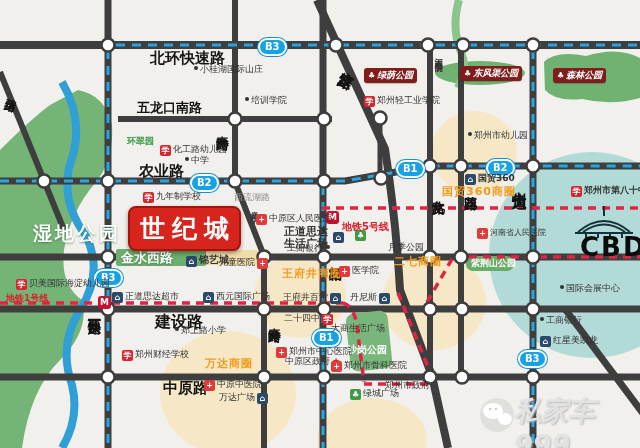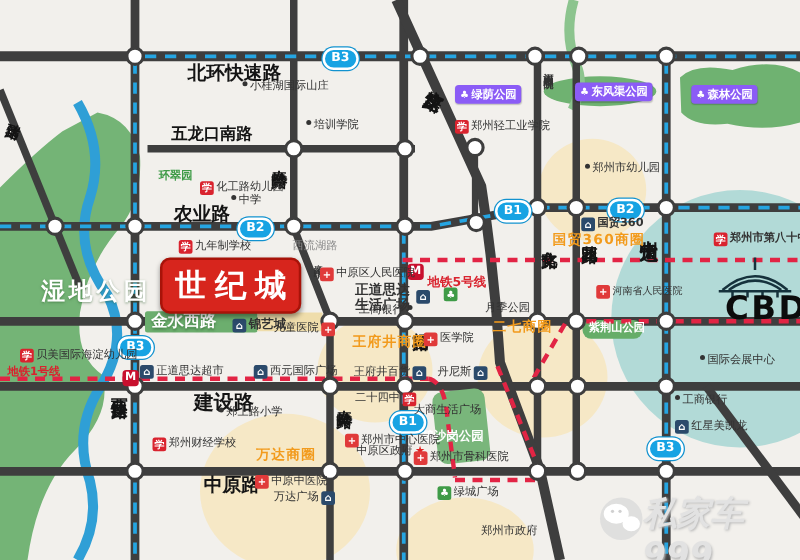--- a/index.html
+++ b/index.html
@@ -20,22 +20,22 @@
   .ic{display:inline-block;width:11px;height:11px;border-radius:2px;color:#fff;font-size:8px;
       line-height:11px;text-align:center;vertical-align:-1px;margin:0 2px 0 0;font-weight:bold;}
   .ic-after{margin:0 0 0 2px;}
   .ic-school{background:#d9232e;}
   .ic-hosp{background:#e03a3a;}
   .ic-park{background:#3f9b47;}
   .ic-shop{background:#2b4a6b;}
   .ic-metro{background:#c8102e;position:absolute;width:13px;height:13px;line-height:13px;font-size:9px;border-radius:3px;}
   .dot{display:inline-block;width:4px;height:4px;border-radius:50%;background:#333;vertical-align:2px;margin-right:2px;}
   .star{color:#e02222;font-size:9px;margin-left:2px;}
-  .gbadge{position:absolute;background:#8b5cf6;color:#fff;border-radius:3px;padding:1px 4px;
-          font-size:9px;font-weight:bold;white-space:nowrap;box-shadow:0 1px 1px rgba(0,0,0,.2);}
+  .gbadge{position:absolute;background:#7f1d1d;color:#fff;border-radius:3px;padding:1px 4px;
+          font-size:9px;font-weight:bold;white-space:nowrap;box-shadow:0 1px 1px rgba(0,0,0,.2);font-style:italic;}
   .gbadge .tree{font-size:8px;margin-right:2px;}
   .brt{position:absolute;background:#17a3e3;color:#fff;border:2px solid #fff;border-radius:10px;
        font-size:10px;font-weight:bold;padding:0 5px;height:14px;line-height:14px;
        box-shadow:0 0 0 1px #1292cf;}
   .sjc{position:absolute;left:128px;top:206px;width:102px;height:41px;background:#d7251d;
        border:2px solid #a81309;border-radius:8px;color:#fff;font-size:25px;font-weight:bold;
        display:flex;align-items:center;justify-content:center;letter-spacing:7px;padding-left:7px;
        box-shadow:0 2px 4px rgba(0,0,0,.4);}
   .cbd{position:absolute;left:580px;top:232px;font-size:26px;font-weight:bold;color:#0c0c0c;letter-spacing:2px;}
   .wm{position:absolute;left:514px;top:393px;font-size:27px;font-weight:bold;font-style:italic;
@@ -231,21 +231,21 @@
 <div class="poi" style="left:16px;top:279px;"><span class="ic ic-school">学</span><span>贝美国际海淀幼儿园</span></div>
 <div class="poi" style="left:112px;top:292px;"><span class="ic ic-shop">⌂</span><span>正道思达超市</span></div>
 <div class="poi" style="left:203px;top:292px;"><span class="ic ic-shop">⌂</span><span>西元国际广场</span></div>
 <div class="poi" style="left:283px;top:293px;"><span>王府井百货</span><span class="ic ic-shop ic-after">⌂</span></div>
 <div class="poi" style="left:350px;top:293px;"><span>丹尼斯</span><span class="ic ic-shop ic-after">⌂</span></div>
 <div class="poi" style="left:284px;top:314px;"><span>二十四中</span><span class="ic ic-school ic-after">学</span></div>
 <div class="poi brown" style="left:331px;top:324px;">大商生活广场</div>
 <div class="poi" style="left:276px;top:347px;"><span class="ic ic-hosp">+</span><span>郑州市中心医院</span></div>
 <div class="poi" style="left:285px;top:357px;"><span>中原区政府</span><span class="star">★</span></div>
 <div class="poi" style="left:331px;top:361px;"><span class="ic ic-hosp">+</span><span>郑州市骨科医院</span></div>
-<div class="poi" style="left:385px;top:381px;margin-top:40px;">郑州市政府</div>
+<div class="poi" style="left:385px;top:381px;">郑州市政府</div>
 <div class="poi" style="left:350px;top:389px;"><span class="ic ic-park">♣</span><span>绿城广场</span></div>
 <div class="poi" style="left:204px;top:380px;"><span class="ic ic-hosp">+</span><span>中原中医院</span></div>
 <div class="poi" style="left:219px;top:393px;"><span>万达广场</span><span class="ic ic-shop ic-after">⌂</span></div>
 <div class="poi" style="left:175px;top:326px;"><span class="dot"></span><span>郑上路小学</span></div>
 <div class="poi" style="left:122px;top:350px;"><span class="ic ic-school">学</span><span>郑州财经学校</span></div>
 <div class="poi" style="left:540px;top:316px;"><span class="dot"></span><span>工商银行</span></div>
 <div class="poi" style="left:540px;top:336px;"><span class="ic ic-shop">⌂</span><span>红星美凯龙</span></div>
 <div class="poi" style="left:465px;top:174px;font-weight:bold;"><span class="ic ic-shop">⌂</span><span>国贸360</span></div>
 <div class="poi" style="left:477px;top:228px;font-size:8px;"><span class="ic ic-hosp">+</span><span>河南省人民医院</span></div>
 <div class="poi" style="left:560px;top:284px;"><span class="dot"></span><span>国际会展中心</span></div>

